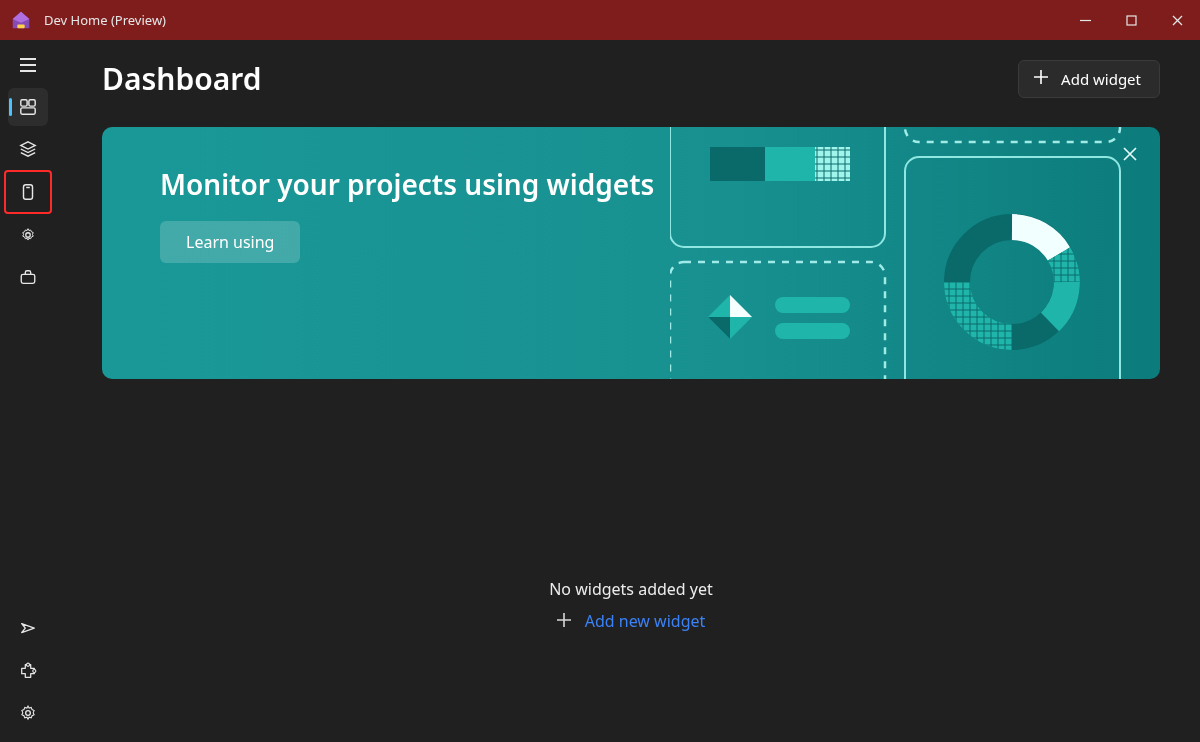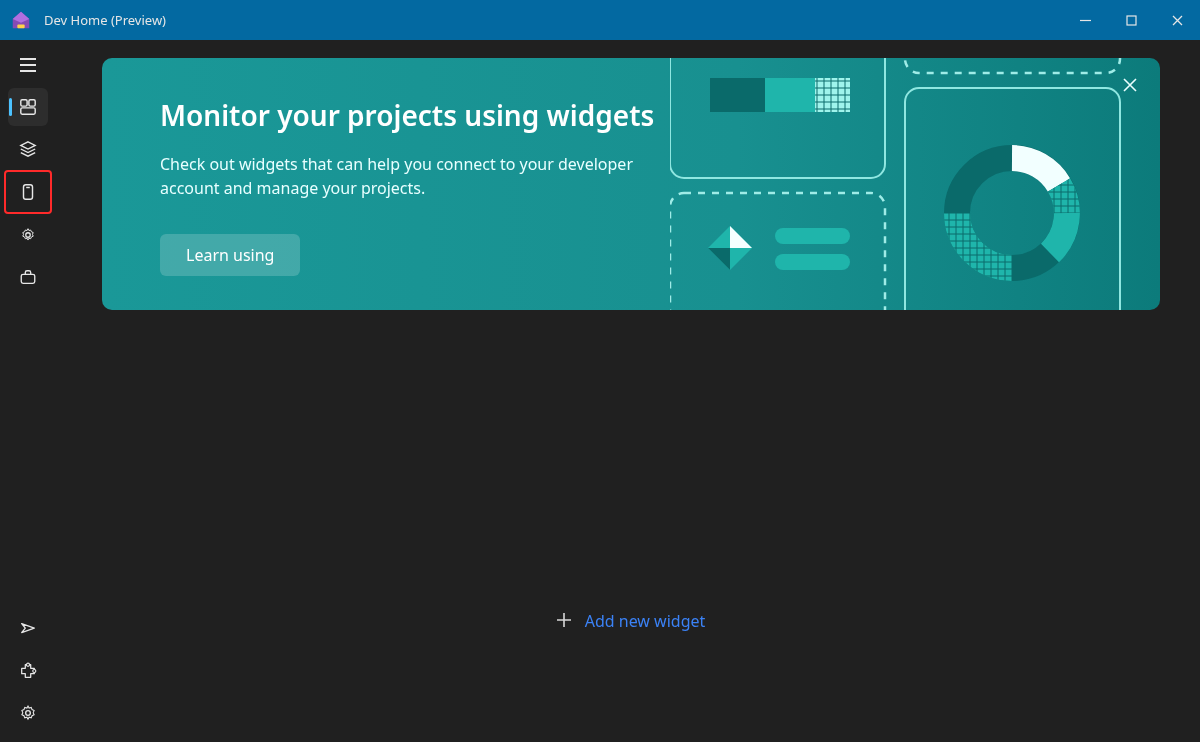--- a/index.html
+++ b/index.html
@@ -9,21 +9,21 @@
     color: #fff;
     font-family: "Segoe UI", system-ui, sans-serif;
     font-size: 14px;
     display: flex;
     flex-direction: column;
   }
 
   
   .titlebar {
     height: 40px;
-    background: #0369a1;
+    background: #7f1d1d;
     display: flex;
     align-items: center;
     padding-left: 10px;
     flex: 0 0 auto;
   }
   .app-icon {
     width: 22px; height: 22px;
     margin-right: 12px;
     display: flex; align-items: center; justify-content: center;
   }
@@ -252,24 +252,34 @@
       <div class="nav-btn">
         <svg viewBox="0 0 20 20">
             <circle cx="10" cy="10" r="2.6" fill="none" stroke="currentColor" stroke-width="1.5"></circle>
             <path d="M10 2.3 l1.2 2.2 l2.4 -.6 l.9 2.3 l2.3 1 l-1 2.4 l1 2.4 l-2.3 1 l-.9 2.3 l-2.4 -.6 l-1.2 2.2 l-1.2 -2.2 l-2.4 .6 l-.9 -2.3 l-2.3 -1 l1 -2.4 l-1 -2.4 l2.3 -1 l.9 -2.3 l2.4 .6 Z" fill="none" stroke="currentColor" stroke-width="1.2"></path>
           </svg>
       </div>
     </div>
   </div>
 
   <div class="main">
+    <div class="page-header">
+      <div class="page-title">Dashboard</div>
+      <div class="add-widget-btn">
+        <span>
+          <svg viewBox="0 0 16 16">
+              <path d="M8 1 V15 M1 8 H15" stroke="currentColor" stroke-width="1.6"></path>
+            </svg>
+        </span>
+        <span>Add widget</span>
+      </div>
+    </div>
 
     <div class="banner">
       <div class="banner-title">Monitor your projects using widgets</div>
-      <div class="banner-desc">Check out widgets that can help you connect to your developer account and manage your projects.</div>
       <div class="learn-more-btn">
         <span>Learn using</span>
       </div>
       <div class="banner-close">
         <span>
           <svg viewBox="0 0 14 14">
               <path d="M1 1 L13 13 M13 1 L1 13" stroke="currentColor" stroke-width="1.6"></path>
             </svg>
         </span>
       </div>
@@ -317,20 +327,21 @@
           </pattern>
           <pattern id="grid2" width="7" height="7" patternUnits="userSpaceOnUse">
             <rect width="7" height="7" fill="rgba(255,255,255,0)"></rect>
             <path d="M0 0H7M0 7H7M0 0V7M7 0V7" stroke="#0a6a6a" stroke-width="1"></path>
           </pattern>
         </defs>
       </svg>
     </div>
 
     <div class="empty-state">
+      <div class="empty-title">No widgets added yet</div>
       <div class="empty-action">
         <span>
           <svg viewBox="0 0 14 14">
               <path d="M7 0 V14 M0 7 H14" stroke="currentColor" stroke-width="1.6"></path>
             </svg>
         </span>
         <span>Add new widget</span>
       </div>
     </div>
   </div>

